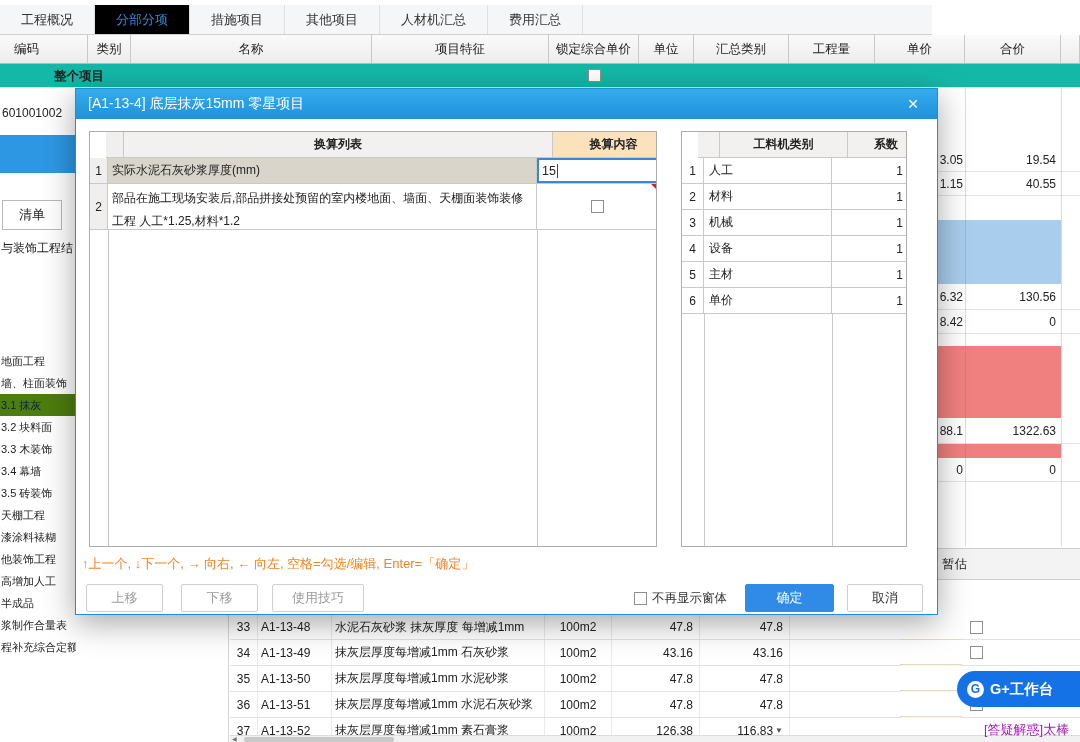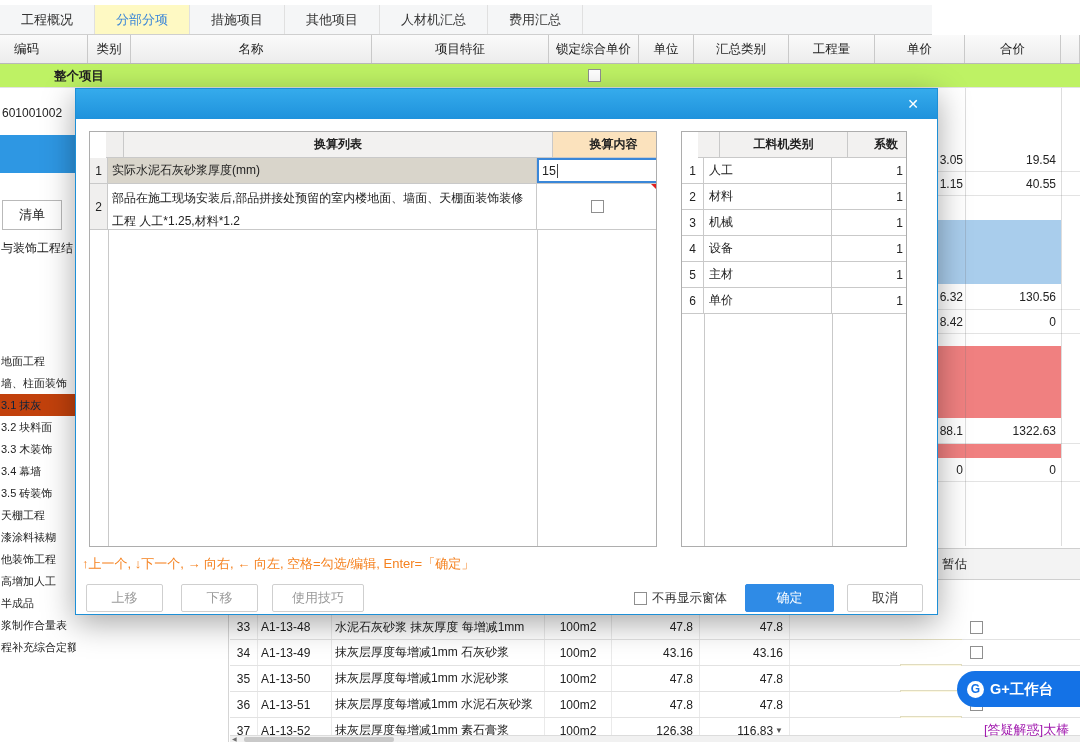--- a/index.html
+++ b/index.html
@@ -3,40 +3,40 @@
 <meta charset="utf-8">
 <style>
   * { margin:0; padding:0; box-sizing:border-box; }
   html,body { width:1080px; height:742px; }
   body { font-family:"Liberation Sans","DejaVu Sans",sans-serif; font-size:12px; color:#222; background:#fff; }
   #screen { position:relative; width:1080px; height:742px; overflow:hidden; background:#fff; }
 
   
   .tabbar { position:absolute; left:0; top:5px; width:932px; height:30px; background:#f5f6f7; border-bottom:1px solid #cfcfcf; display:flex; }
   .tab { padding:0 21px; display:flex; align-items:center; border-right:1px solid #e0e0e0; color:#333; font-size:13px; cursor:pointer; }
-  .tab.active { background:#fef9c3; color:#3a86d8; }
+  .tab.active { background:#000000; color:#3a86d8; }
 
   
   .ghead { position:absolute; top:35px; left:0; width:1080px; height:29px; background:linear-gradient(#fafafa,#ececec); border-bottom:1px solid #b9b9b9; }
   .ghead .col { position:absolute; top:0; height:100%; display:flex; align-items:center; justify-content:center; border-right:1px solid #c9c9c9; font-size:12.5px; color:#222; overflow:hidden; }
   .ghead .col.first { justify-content:flex-start; padding-left:14px; }
 
-  .project-row { position:absolute; top:64px; left:0; width:1080px; height:24px; background:#bef264; border-bottom:1px solid #e3e3e3; }
+  .project-row { position:absolute; top:64px; left:0; width:1080px; height:24px; background:#14b8a6; border-bottom:1px solid #e3e3e3; }
   .proj-label { position:absolute; left:54px; top:0; line-height:24px; font-weight:bold; font-size:12.5px; }
 
   .cb { width:13px; height:13px; background:#fff; border:1px solid #8f8f8f; display:inline-block; flex:none; }
 
   
   .code-cell { position:absolute; left:2px; top:106px; font-size:12px; }
   .sel-blue-block { position:absolute; left:0; top:135px; width:75px; height:38px; background:#2e97e3; }
   .qingdan { position:absolute; left:2px; top:200px; width:60px; height:30px; border:1px solid #b9b9b9; background:#fff; display:flex; align-items:center; justify-content:center; font-size:13px; }
   .note-cell { position:absolute; left:1px; top:240px; width:75px; font-size:12px; white-space:nowrap; overflow:hidden; }
   .tree { position:absolute; left:0; top:350px; width:76px; }
   .titem { height:22px; line-height:22px; font-size:11px; white-space:nowrap; overflow:hidden; padding-left:1px; color:#222; cursor:pointer; }
-  .titem.selected { background:#c2410c; color:#07233f; }
+  .titem.selected { background:#4d7c0f; color:#07233f; }
 
   
   .rstrip { position:absolute; left:938px; top:88px; width:142px; height:458px; }
   .rrow { position:absolute; left:0; width:142px; background:#fff; border-bottom:1px solid #e3e3e3; }
   .rc1 { position:absolute; left:0; top:0; height:100%; width:27px; display:flex; align-items:center; justify-content:flex-end; padding-right:2px; overflow:hidden; font-size:12px; }
   .rc2 { position:absolute; left:27px; top:0; height:100%; width:96px; display:flex; align-items:center; justify-content:flex-end; padding-right:5px; font-size:12px; }
   .blk { position:absolute; left:0; width:123px; }
   .blk.blue { background:#a9cdec; }
   .blk.red { background:#f08080; }
   .rstrip .vline { position:absolute; top:0; height:100%; width:1px; background:rgba(120,120,120,.25); }
@@ -257,20 +257,21 @@
   </div>
 
   <div class="workbench">
     <span class="glogo">G</span>
     <span>G+工作台</span>
   </div>
   <div class="qa">[答疑解惑]太棒</div>
 
   <div class="dialog">
     <div class="dtitle">
+      <span>[A1-13-4] 底层抹灰15mm 零星项目</span>
       <span class="dclose">✕</span>
     </div>
 
     <div class="dgrid conv" style="left:13px;top:42px;width:568px;height:416px">
       <div class="vl" style="left:18px"></div>
       <div class="vl" style="left:447px"></div>
       <div class="hrow head" style="top:0;height:26px">
         <span class="cell rn"></span>
         <span class="cell list">换算列表</span>
         <span class="cell cont">换算内容</span>

